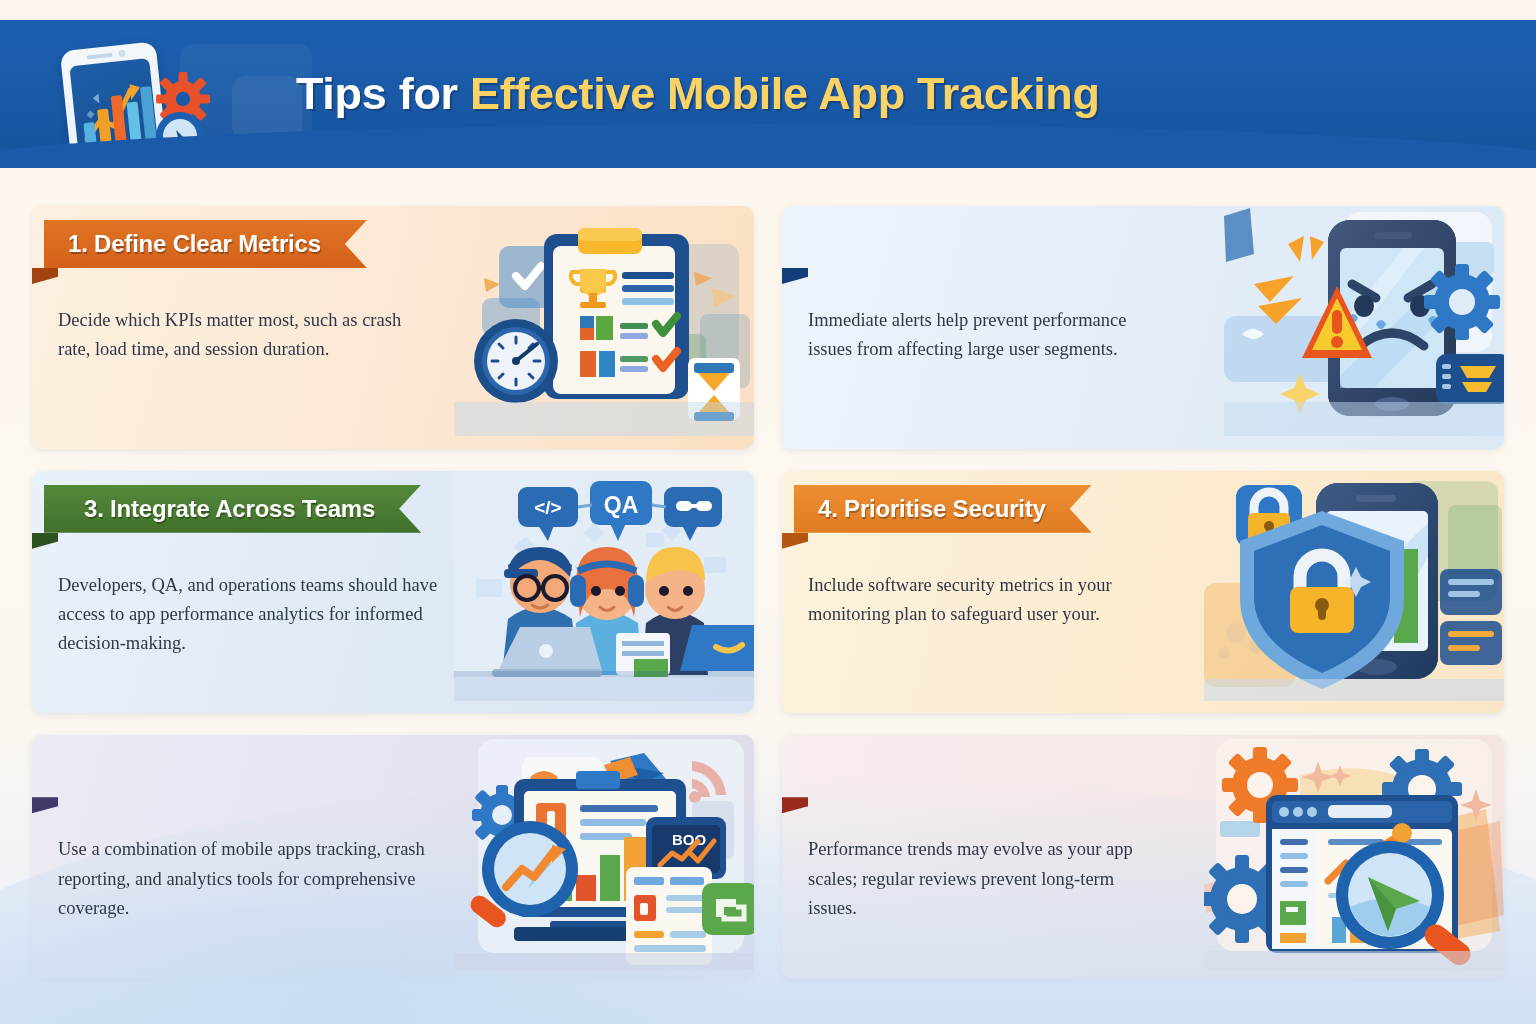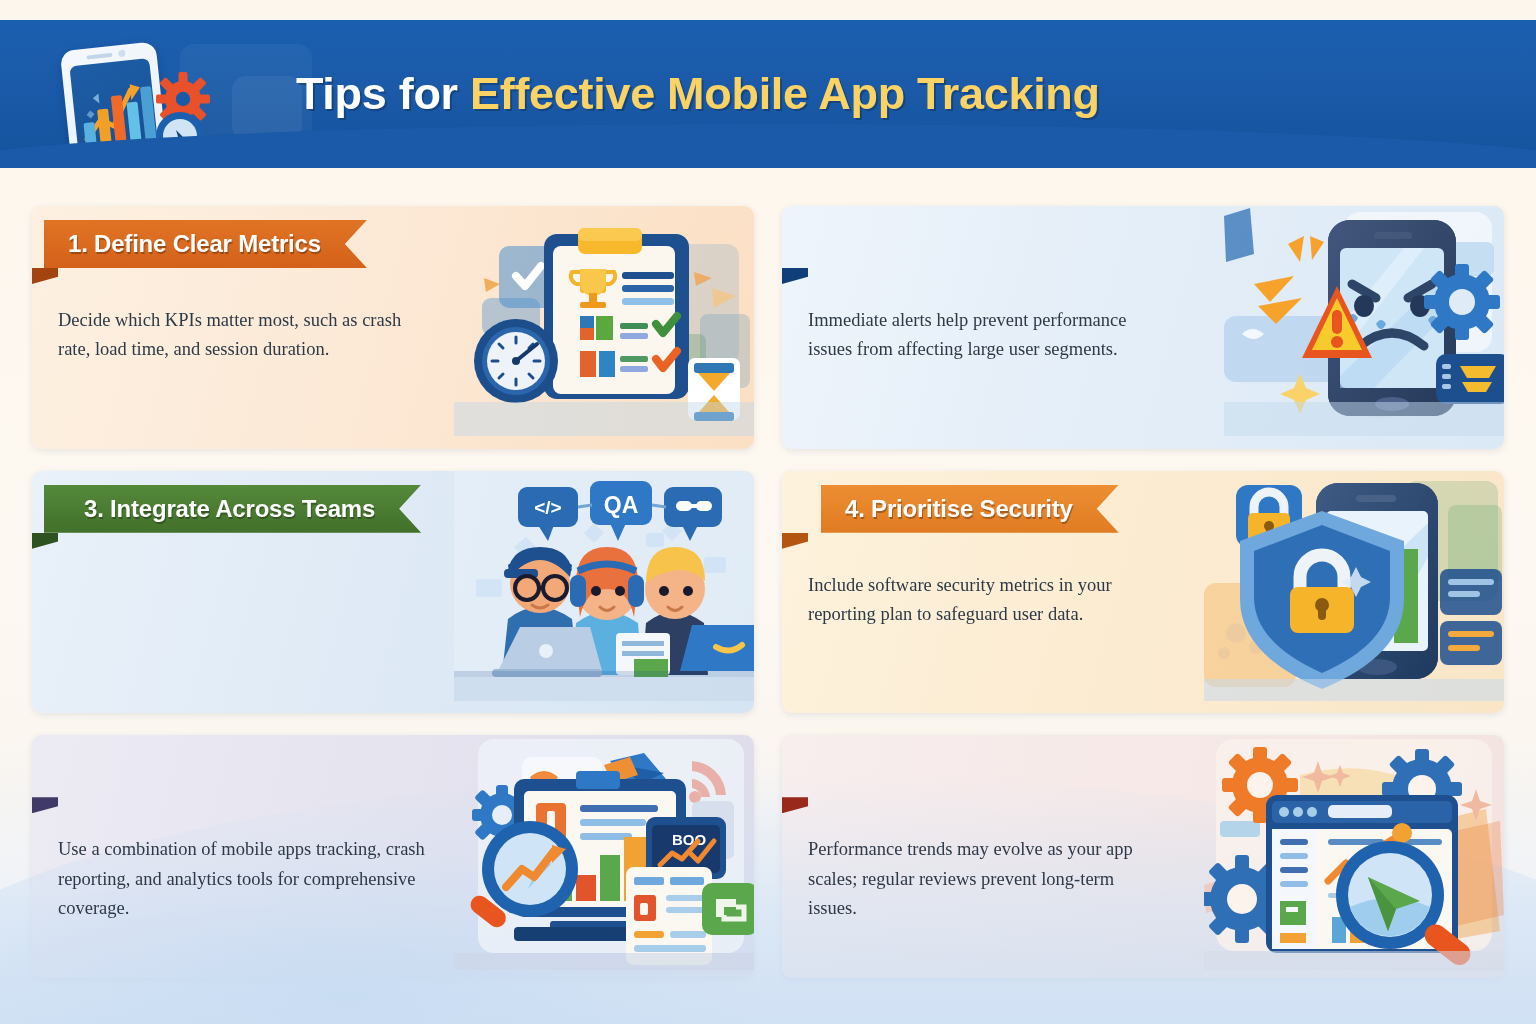--- a/index.html
+++ b/index.html
@@ -201,21 +201,21 @@
     z-index: 3;
     clip-path: polygon(0 0, 100% 0, 100% 55%, 0 100%);
   }
 
   .rb-1 { background: linear-gradient(180deg,#e07424 0%, #d4611a 100%); }
   .tl-1 { background: #a3430f; }
   .rb-2 { background: linear-gradient(180deg,#1e62b4 0%, #16539d 100%); }
   .tl-2 { background: #0f3e79; }
   .rb-3 { background: linear-gradient(180deg,#54893a 0%, #41702a 100%); padding-left: 40px; }
   .tl-3 { background: #2f5320; }
-  .rb-4 { background: linear-gradient(180deg,#ed8e33 0%, #e07b22 100%); margin-left: 27px; }
+  .rb-4 { background: linear-gradient(180deg,#ed8e33 0%, #e07b22 100%); }
   .tl-4 { background: #b45612; }
   .rb-5 { background: linear-gradient(180deg,#786a9b 0%, #63558a 100%); }
   .tl-5 { background: #3f3a68; }
   .rb-6 { background: linear-gradient(180deg,#d9523a 0%, #c8412c 100%); }
   .tl-6 { background: #98291b; }
 
   .card-body {
     position: absolute;
     left: 26px;
     top: 84px;
@@ -539,20 +539,21 @@
           <rect x="0" y="200" width="300" height="30" fill="#1e4f8f" opacity=".18"></rect>
           <rect x="0" y="206" width="300" height="24" fill="#d6e4f2" opacity=".7"></rect>
         </svg>
       </div>
 
       <div class="ribbon rb-3">
         <span>3. Integrate Across Teams</span>
       </div>
       <div class="ribbon-tail tl-3"></div>
 
+      <p class="card-body wide">Developers, QA, and operations teams should have access to app performance analytics for informed decision-making.</p>
     </div>
 
     <div class="card">
       <div class="card-bg bg-4"></div>
 
       <div class="illus">
         <svg width="300" height="230" viewBox="0 0 300 230">
           <rect x="0" y="0" width="300" height="230" fill="none"></rect>
           <rect x="200" y="10" width="94" height="120" rx="12" fill="#79ad7a" opacity=".28"></rect>
           <rect x="244" y="34" width="54" height="78" rx="8" fill="#6fae74" opacity=".30"></rect>
@@ -603,21 +604,21 @@
           </g>
           <rect x="0" y="208" width="300" height="22" fill="#c7d9ec" opacity=".55"></rect>
         </svg>
       </div>
 
       <div class="ribbon rb-4">
         <span>4. Prioritise Security</span>
       </div>
       <div class="ribbon-tail tl-4"></div>
 
-      <p class="card-body">Include software security metrics in your reporting plan to safeguard user data.</p>
+      <p class="card-body">Include software security metrics in your monitoring plan to safeguard user your.</p>
     </div>
 
     <div class="card">
       <div class="card-bg bg-5"></div>
 
       <div class="illus">
         <svg width="300" height="235" viewBox="0 0 300 235">
           <rect x="24" y="4" width="266" height="214" rx="16" fill="#eef2f9" opacity=".8"></rect>
           <g fill="#e8a197" opacity=".8">
             <path d="M238 26 a36 36 0 0 1 34 34 h-10 a26 26 0 0 0 -24 -24z"></path>

